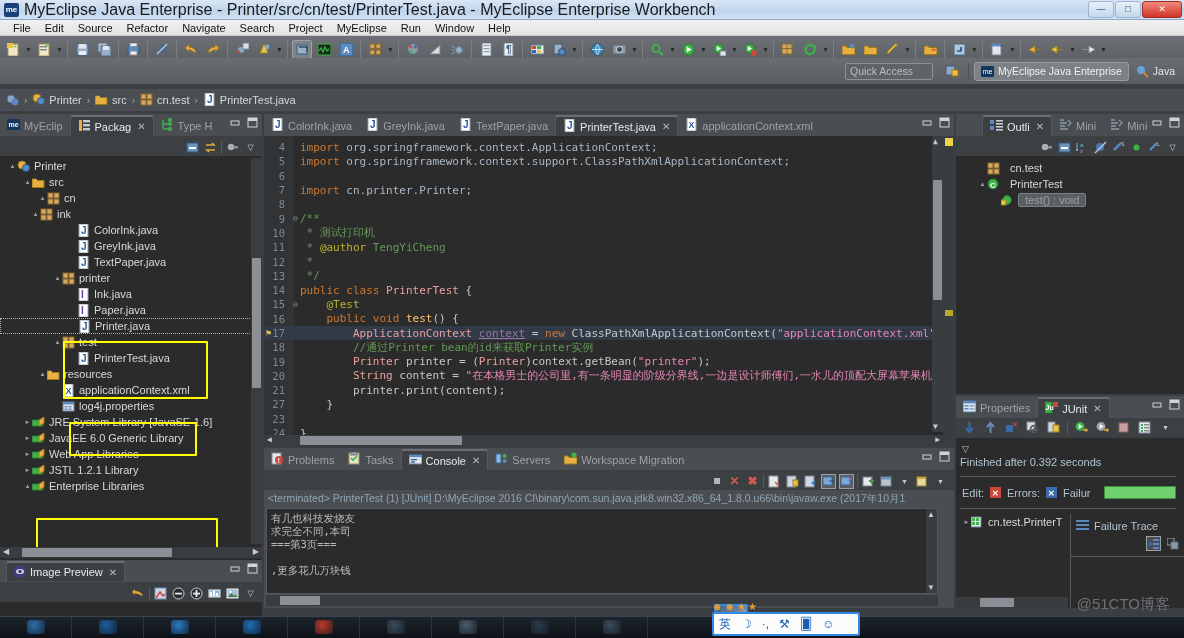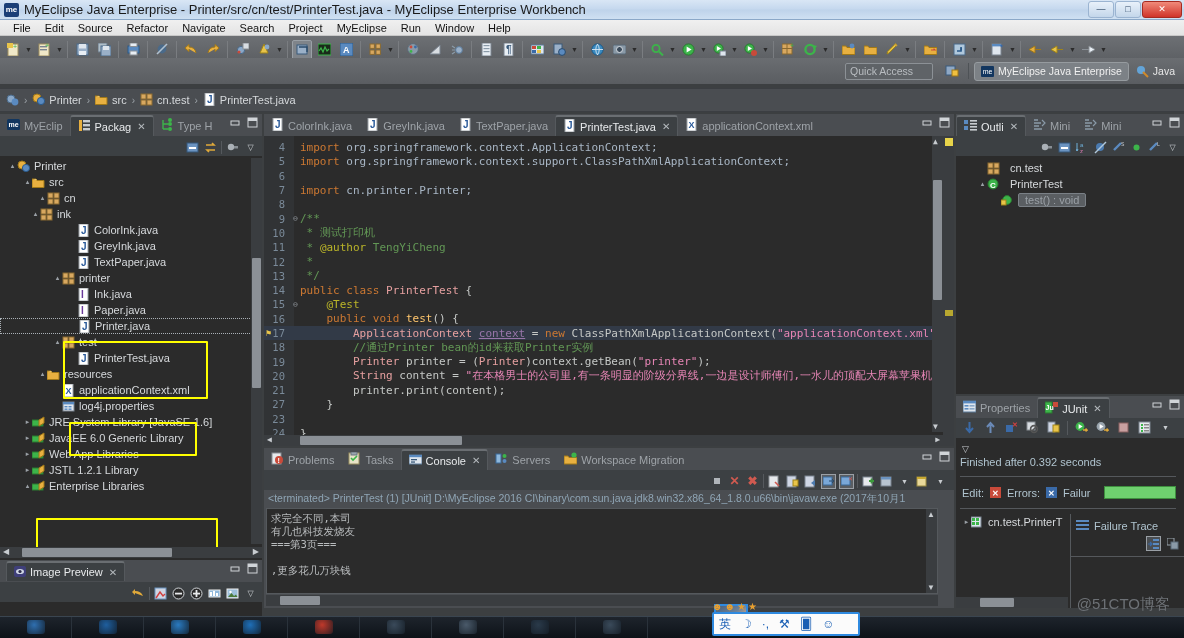--- a/index.html
+++ b/index.html
@@ -16,21 +16,21 @@
     position: absolute; top: 0; left: 0; width: 1184px; height: 20px;
     background: linear-gradient(to bottom,#d9e6f5 0%, #c5d8ee 48%, #bed3ea 52%, #cfe0f2 100%);
     border-bottom: 1px solid #8ba8c8;
     display: flex; align-items: center;
   }
   .win-logo {
     width: 15px; height: 14px; margin: 0 5px 0 4px;
     background: #1b3f77; border-radius: 2px; color:#fff;
     font-size: 8px; line-height: 14px; text-align:center; font-weight:bold;
   }
-  .title-text { font-size: 13px; color: #1a1a1a; white-space: nowrap; }
+  .title-text { font-size: 16px; color: #1a1a1a; white-space: nowrap; }
   .win-btns { position:absolute; right:2px; top:1px; display:flex; gap:1px; }
   .win-btn {
     width: 26px; height: 17px; border-radius: 3px;
     background: linear-gradient(to bottom,#e9f1fa,#c3d6ea);
     border: 1px solid #9bb4d1;
     font-size: 9px; color:#2b4462; text-align:center; line-height: 15px;
   }
   .win-btn.close { background: linear-gradient(to bottom,#f08a7a,#d0342a); border-color:#a52b22; color:#fff; width:40px;}
 
   
@@ -1011,21 +1011,21 @@
       <div class="scrollbar-h" style="left:0;right:11px;bottom:0;">
         <span style="position:absolute;left:3px;top:0;color:#c8ccd0;font-size:8px;">◀</span>
         <div class="scroll-thumb-h" style="left:36px;width:162px;"></div>
         <span style="position:absolute;right:3px;top:0;color:#c8ccd0;font-size:8px;">▶</span>
       </div>
     </div>
   </div>
 
   <div class="panel" style="left:956px;top:114px;width:228px;height:280px;background:#2b2b2b;">
     <div style="position:absolute;left:0;top:0;width:100%;height:22px;background:#4a4d51;"></div>
-    <div class="tabrow" id="outline-tabs" style="width:100%;">
+    <div class="tabrow" id="outline-tabs" style="width:100%;padding-left:26px;">
         <div class="tab active">
           <span><svg width="13" height="13" viewBox="0 0 13 13">
               <rect x="0" y="1" width="4" height="4" fill="#5a8ac0"></rect>
               <rect x="0" y="7" width="4" height="4" fill="#5a8ac0"></rect>
               <rect x="6" y="1" width="7" height="1.6" fill="#c8ccd0"></rect>
               <rect x="6" y="4" width="7" height="1.6" fill="#c8ccd0"></rect>
               <rect x="6" y="7" width="7" height="1.6" fill="#c8ccd0"></rect>
               <rect x="6" y="10" width="7" height="1.6" fill="#c8ccd0"></rect>
             </svg></span>
           <span>Outli</span>
@@ -1261,22 +1261,22 @@
             </svg>
           </span>
         <span class="ptool" style="color:#c8ccd0;font-size:7px;">▼</span>
       </div>
     </div>
 
     <div class="cons-head" style="position:absolute;left:4px;top:44px;">&lt;terminated&gt; PrinterTest (1) [JUnit] D:\MyEclipse 2016 CI\binary\com.sun.java.jdk8.win32.x86_64_1.8.0.u66\bin\javaw.exe (2017年10月1</div>
 
     <div class="console-body" style="left:2px;top:60px;width:672px;height:86px;border:1px solid #55595d;">
       <div id="console-lines" style="position:absolute;left:4px;top:3px;right:14px;">
+          <div class="cons-line">有几也科技发烧友</div>
           <div class="cons-line">求完全不同,本司</div>
-          <div class="cons-line">有几也科技发烧友</div>
           <div class="cons-line">===第3页===</div>
           <div class="cons-line">&nbsp;</div>
           <div class="cons-line">,更多花几万块钱</div>
         </div>
       <div class="scrollbar-v" style="right:0;top:0;bottom:0;">
         <span style="position:absolute;left:1px;top:1px;color:#c8ccd0;font-size:8px;">▲</span>
         <span style="position:absolute;left:1px;bottom:1px;color:#c8ccd0;font-size:8px;">▼</span>
       </div>
     </div>
     <div class="scrollbar-h" style="left:2px;width:672px;bottom:2px;">

